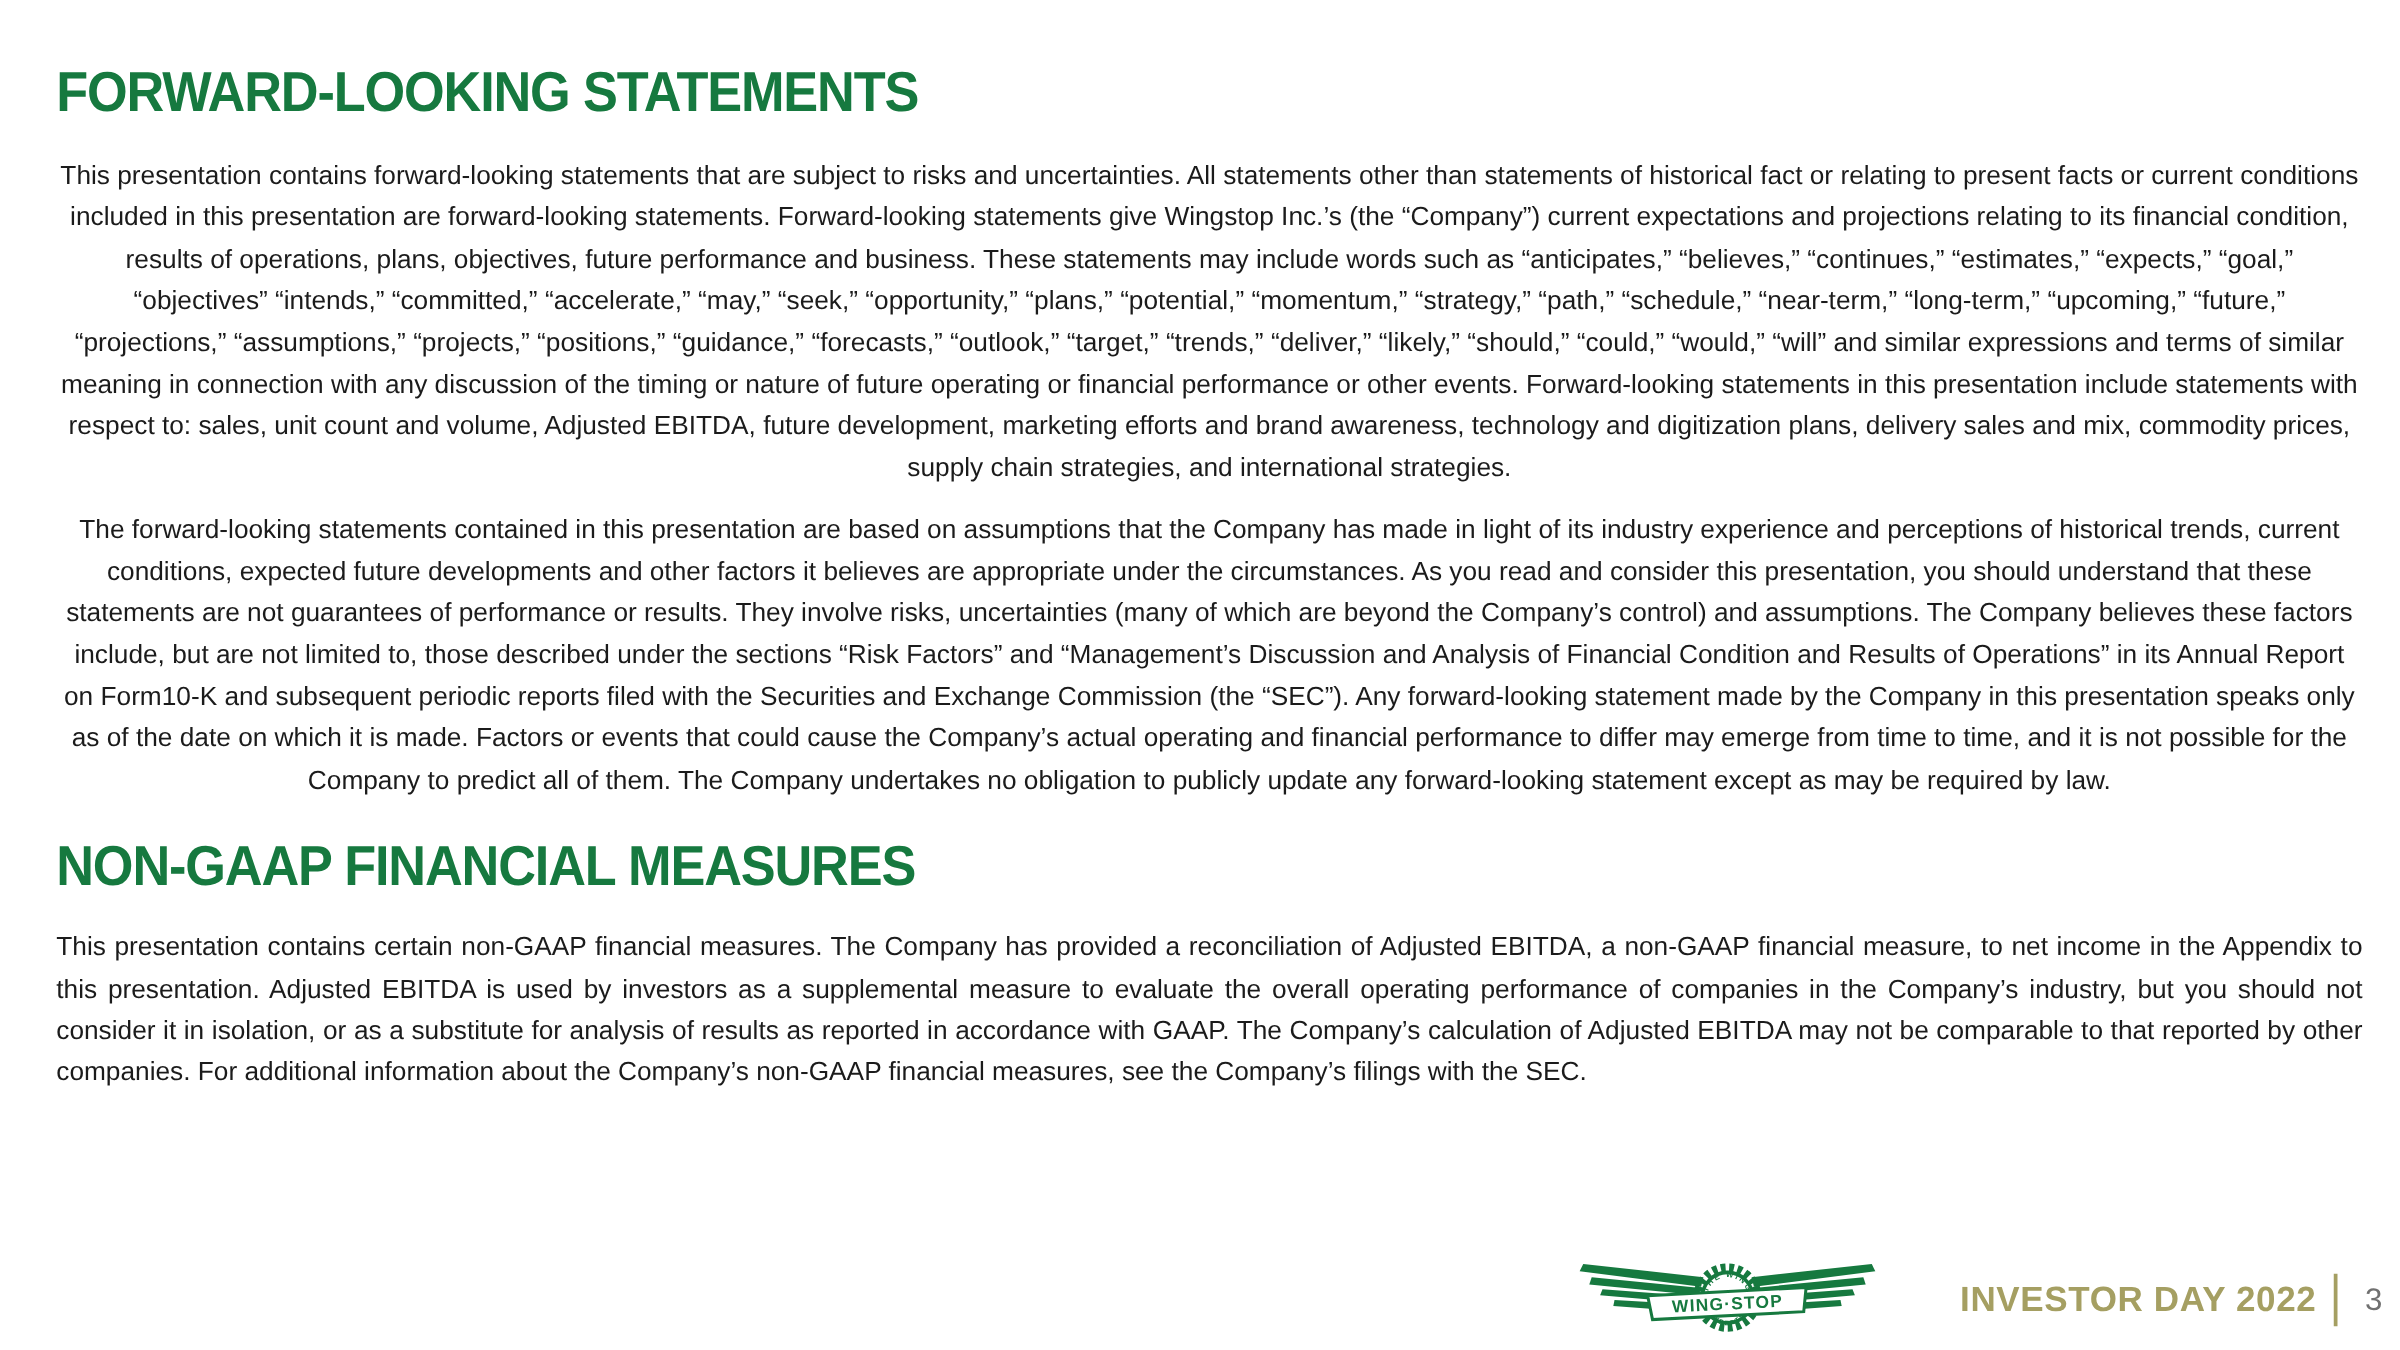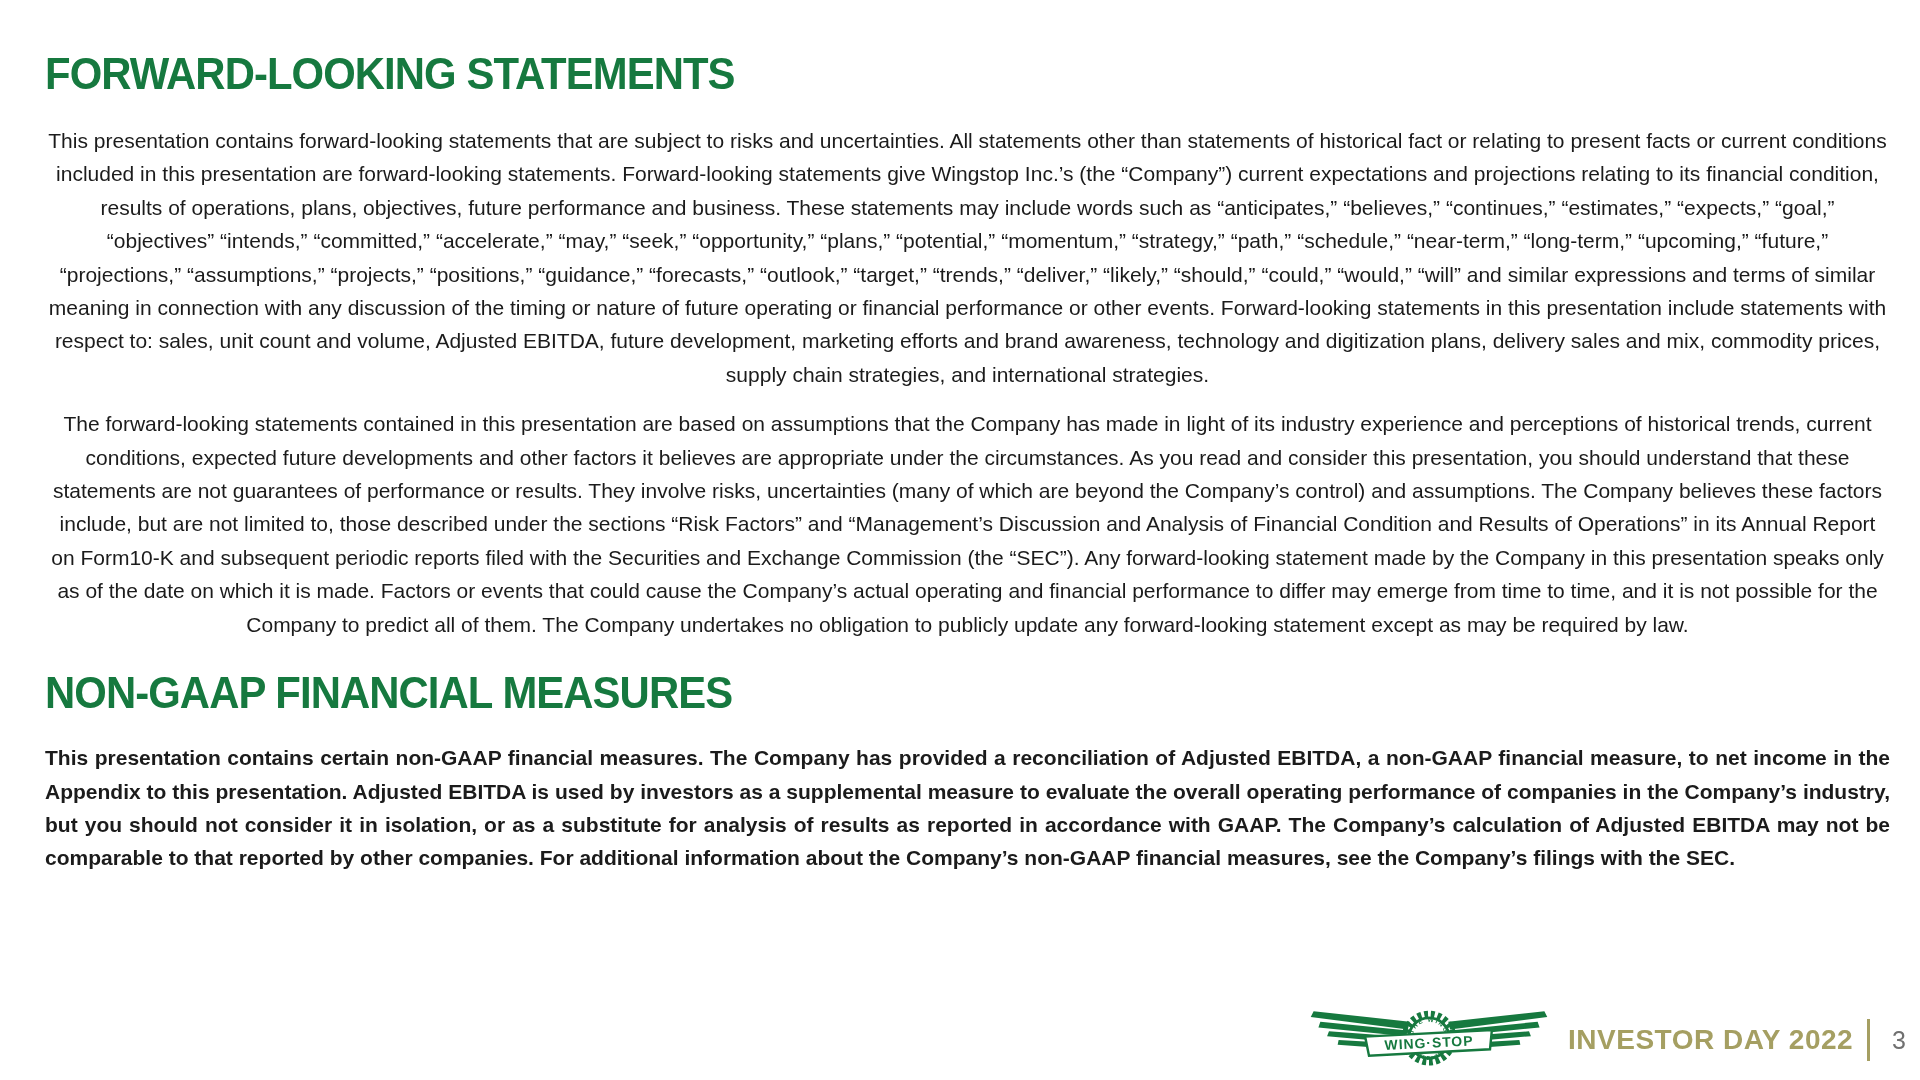--- a/index.html
+++ b/index.html
@@ -32,35 +32,35 @@
   }
   .body-text{
     margin:0 0 16px 0;
     color:#1b1b1b;
     font-size:21px;
     line-height:33.4px;
     text-align:center;
   }
   .body-text.justified{
     text-align:justify;
-    font-weight:bold;
   }
   .footer{
     position:absolute;
     right:22px;bottom:6px;
     display:flex;
     align-items:center;
     gap:14px;
   }
   .event-label{
     color:#a59f62;
     font-size:28px;
     font-weight:700;
     letter-spacing:0.5px;
     white-space:nowrap;
+    margin-left:47px;
   }
   .footer-sep{
     width:3px;height:42px;
     background:#a59f62;
   }
   .page-number{
     color:#707070;
     font-size:25px;
     padding:0 8px;
   }

